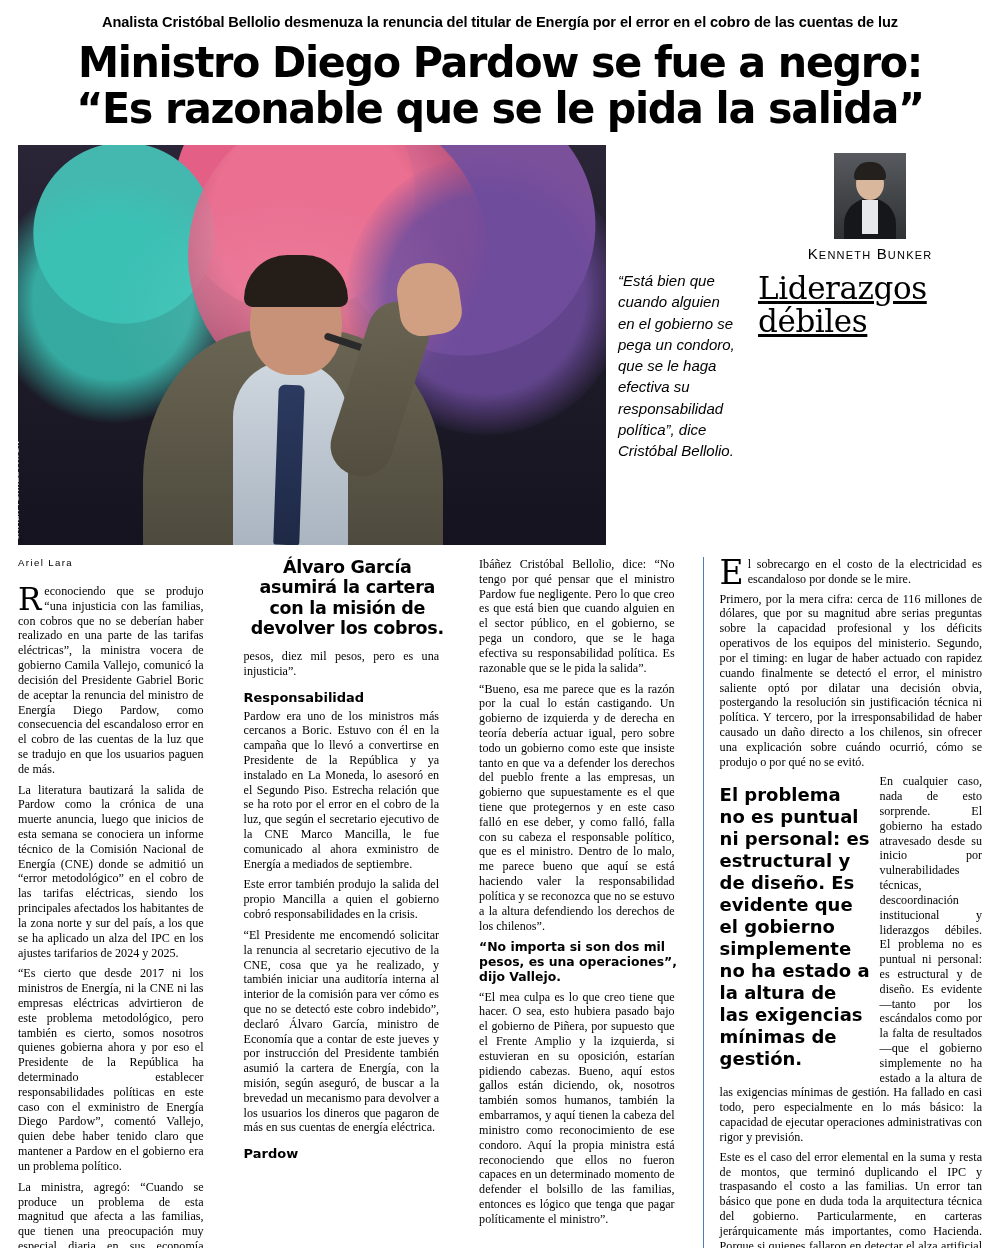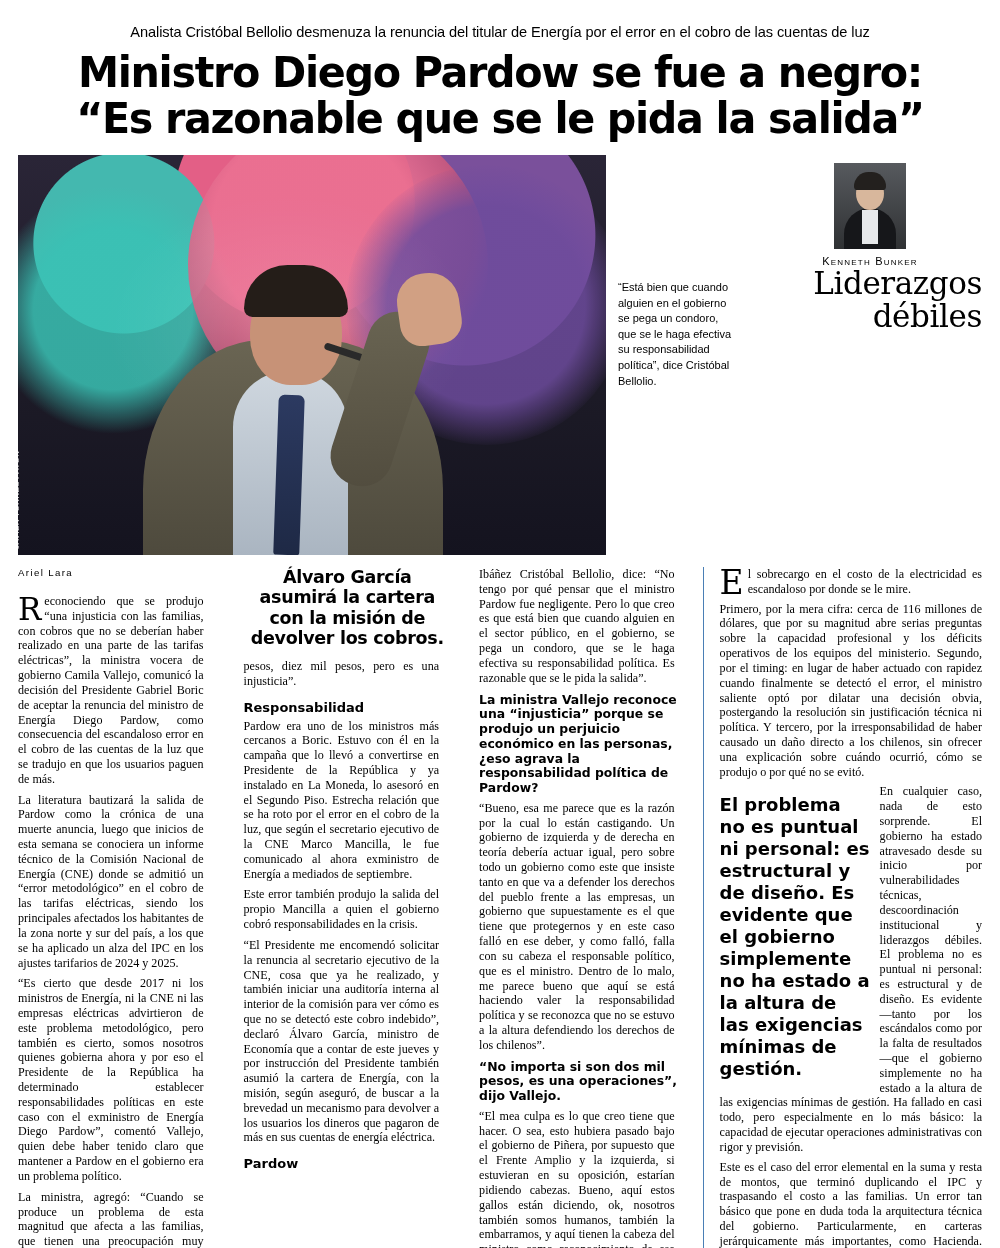--- a/index.html
+++ b/index.html
@@ -19,24 +19,24 @@
     width: 1000px;
     height: 1248px;
     padding: 0;
     box-sizing: border-box;
   }
 
   
   .kicker {
     font-family: "Liberation Sans", sans-serif;
     font-size: 14.6px;
-    font-weight: 400;
+    font-weight: 700;
     text-align: center;
     letter-spacing: -0.1px;
-    padding: 24px 20px 0 20px;
+    padding: 14px 20px 0 20px;
     color: #000;
   }
   .headline {
     font-family: "DejaVu Sans", sans-serif;
     font-weight: 700;
     text-align: center;
     font-size: 43px;
     line-height: 1.07;
     letter-spacing: -1.4px;
     padding: 9px 28px 0 28px;
@@ -195,23 +195,24 @@
     color: #ffffff;
     white-space: nowrap;
     opacity: .9;
   }
 
   .pullquote-top {
     flex: 0 0 auto;
     width: 120px;
     padding: 125px 10px 0 12px;
     font-family: "Liberation Sans", sans-serif;
-    font-size: 11px;
+    font-size: 15px;
     line-height: 1.42;
     color: #000;
+    font-style: italic;
   }
 
   .portrait-col {
     flex: 1 1 auto;
     padding-left: 10px;
     text-align: center;
   }
   .portrait {
     width: 72px;
     height: 86px;
@@ -243,32 +244,34 @@
   }
   .portrait .p-shirt {
     position: absolute;
     left: 28px; top: 47px;
     width: 16px; height: 34px;
     background: #e6e8ea;
     transform: skewX(0deg);
   }
   .byline-name {
     font-family: "Liberation Sans", sans-serif;
-    font-size: 11px;
+    font-size: 15px;
     letter-spacing: 1.2px;
     margin-top: 6px;
     font-variant: small-caps;
     text-transform: none;
   }
   .opinion-title {
     font-family: "DejaVu Serif", serif;
     font-size: 31px;
     line-height: 1.05;
-    text-align: right;
+    text-align: left;
+    margin-top: 10px;
     letter-spacing: -0.4px;
+    text-decoration: underline;
   }
 
   
   .cols {
     display: flex;
     margin-top: 12px;
     gap: 0;
   }
   .col {
     box-sizing: border-box;
@@ -425,21 +428,20 @@
         <p class="body">pesos, diez mil pesos, pero es una injusticia”.</p>
         <div class="subhead">Responsabilidad</div>
         <p class="body">Pardow era uno de los ministros más cercanos a Boric. Estuvo con él en la campaña que lo llevó a convertirse en Presidente de la República y ya instalado en La Moneda, lo asesoró en el Segundo Piso. Estrecha relación que se ha roto por el error en el cobro de la luz, que según el secretario ejecutivo de la CNE Marco Mancilla, le fue comunicado al ahora exministro de Energía a mediados de septiembre.</p>
         <p class="body">Este error también produjo la salida del propio Mancilla a quien el gobierno cobró responsabilidades en la crisis.</p>
         <p class="body">“El Presidente me encomendó solicitar la renuncia al secretario ejecutivo de la CNE, cosa que ya he realizado, y también iniciar una auditoría interna al interior de la comisión para ver cómo es que no se detectó este cobro indebido”, declaró Álvaro García, ministro de Economía que a contar de este jueves y por instrucción del Presidente también asumió la cartera de Energía, con la misión, según aseguró, de buscar a la brevedad un mecanismo para devolver a los usuarios los dineros que pagaron de más en sus cuentas de energía eléctrica.</p>
         <div class="subhead">Pardow</div>
       </div>
 
       <div class="col col-3">
         <p class="body">Ibáñez Cristóbal Bellolio, dice: “No tengo por qué pensar que el ministro Pardow fue negligente. Pero lo que creo es que está bien que cuando alguien en el sector público, en el gobierno, se pega un condoro, que se le haga efectiva su responsabilidad política. Es razonable que se le pida la salida”.</p>
-        <div class="q-bold">La ministra Vallejo reconoce una “injusticia” porque se produjo un perjuicio económico en las personas, ¿eso agrava la responsabilidad política de Pardow?</div>
         <p class="body">“Bueno, esa me parece que es la razón por la cual lo están castigando. Un gobierno de izquierda y de derecha en teoría debería actuar igual, pero sobre todo un gobierno como este que insiste tanto en que va a defender los derechos del pueblo frente a las empresas, un gobierno que supuestamente es el que tiene que protegernos y en este caso falló en ese deber, y como falló, falla con su cabeza el responsable político, que es el ministro. Dentro de lo malo, me parece bueno que aquí se está haciendo valer la responsabilidad política y se reconozca que no se estuvo a la altura defendiendo los derechos de los chilenos”.</p>
         <div class="q-bold">“No importa si son dos mil pesos, es una operaciones”, dijo Vallejo.</div>
         <p class="body">“El mea culpa es lo que creo tiene que hacer. O sea, esto hubiera pasado bajo el gobierno de Piñera, por supuesto que el Frente Amplio y la izquierda, si estuvieran en su oposición, estarían pidiendo cabezas. Bueno, aquí estos gallos están diciendo, ok, nosotros también somos humanos, también la embarramos, y aquí tienen la cabeza del ministro como reconocimiento de ese condoro. Aquí la propia ministra está reconociendo que ellos no fueron capaces en un determinado momento de defender el bolsillo de las familias, entonces es lógico que tenga que pagar políticamente el ministro”.</p>
       </div>
 
       <div class="col col-4 clearfix">
         <p class="op-body first">El sobrecargo en el costo de la electricidad es escandaloso por donde se le mire.</p>
         <p class="op-body">Primero, por la mera cifra: cerca de 116 millones de dólares, que por su magnitud abre serias preguntas sobre la capacidad profesional y los déficits operativos de los equipos del ministerio. Segundo, por el timing: en lugar de haber actuado con rapidez cuando finalmente se detectó el error, el ministro saliente optó por dilatar una decisión obvia, postergando la resolución sin justificación técnica ni política. Y tercero, por la irresponsabilidad de haber causado un daño directo a los chilenos, sin ofrecer una explicación sobre cuándo ocurrió, cómo se produjo o por qué no se evitó.</p>
         <div class="op-pull">El problema no es puntual ni personal: es estructural y de diseño. Es evidente que el gobierno simplemente no ha estado a la altura de las exigencias mínimas de gestión.</div>
         <p class="op-body">En cualquier caso, nada de esto sorprende. El gobierno ha estado atravesado desde su inicio por vulnerabilidades técnicas, descoordinación institucional y liderazgos débiles. El problema no es puntual ni personal: es estructural y de diseño. Es evidente—tanto por los escándalos como por la falta de resultados—que el gobierno simplemente no ha estado a la altura de las exigencias mínimas de gestión. Ha fallado en casi todo, pero especialmente en lo más básico: la capacidad de ejecutar operaciones administrativas con rigor y previsión.</p>

